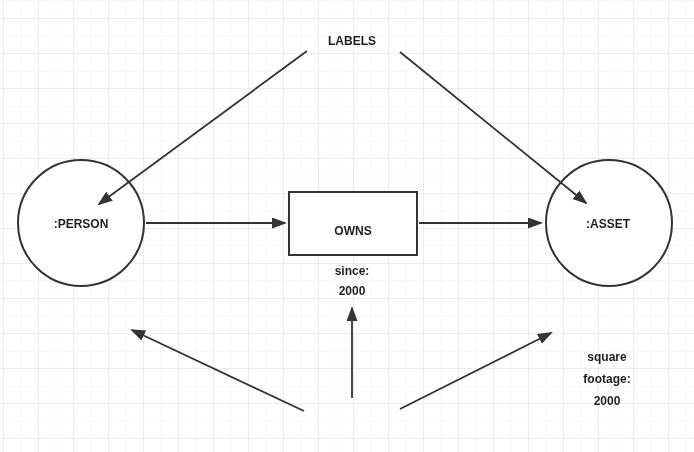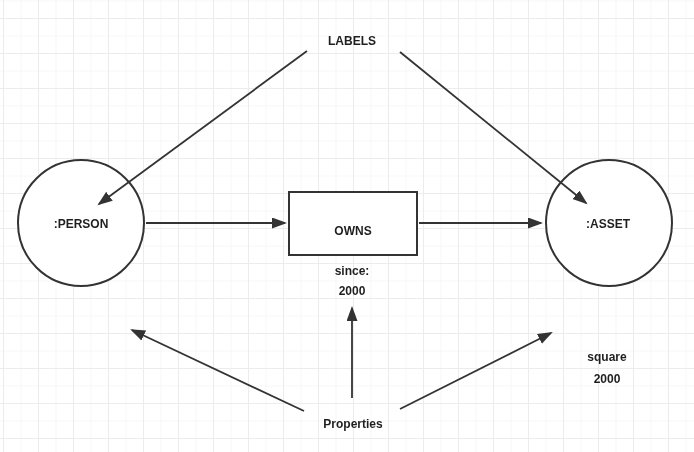--- a/index.html
+++ b/index.html
@@ -84,18 +84,18 @@
   <div class="lbl asset-label">:ASSET</div>
 
   <div class="lbl since-prop">
     <div>since:</div>
     <div>2000</div>
   </div>
 
 
   <div class="lbl footage-prop">
     <div>square</div>
+    <div>footage:</div>
     <div>2000</div>
   </div>
 
-  <div class="lbl properties-annotation">Properties</div>
 
 </div>
 
 </body></html>

